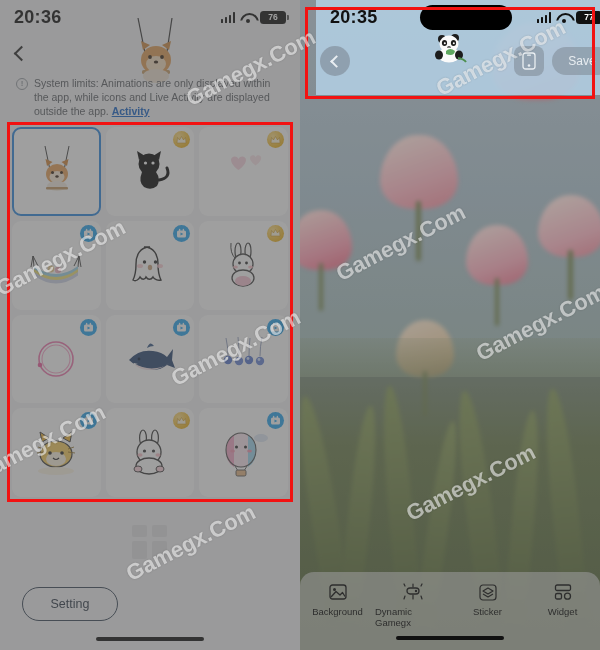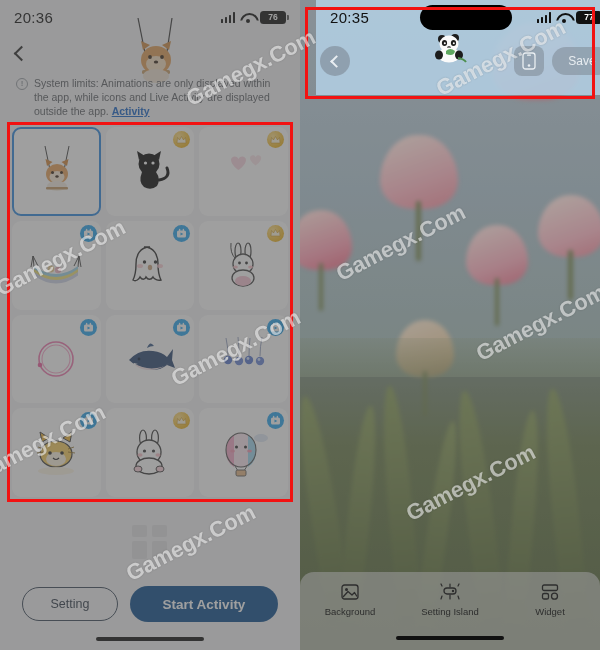--- a/index.html
+++ b/index.html
@@ -22,21 +22,21 @@
     background: rgba(80,80,80,0.55);
     z-index: 40; pointer-events: none;
   }
 
   
   .statusbar {
     position: relative; height: 34px;
     display: flex; align-items: center;
     padding: 0 14px; z-index: 5;
   }
-  .sb-time { font-size: 15px; font-weight: 400; color: #111; letter-spacing: .3px; }
+  .sb-time { font-size: 18px; font-weight: 700; color: #111; letter-spacing: .3px; }
   .sb-right { margin-left: auto; display: flex; align-items: center; gap: 5px; }
   .sig { display: flex; align-items: flex-end; gap: 1.5px; height: 11px; }
   .sig i { display: block; width: 2.5px; background: #111; border-radius: .5px; }
   .sig i:nth-child(1){height:4px} .sig i:nth-child(2){height:6px}
   .sig i:nth-child(3){height:8px} .sig i:nth-child(4){height:11px}
   .wifi { width: 15px; height: 11px; position: relative; }
   .wifi:before {
     content:""; position:absolute; left:0; top:1px; width:15px; height:15px;
     border: 2.2px solid #111; border-radius: 50%;
     clip-path: polygon(0 0, 100% 0, 100% 42%, 0 42%);
@@ -507,21 +507,20 @@
 
     <div class="ghost-widget">
       <div style="left:0;top:0;width:15px;height:12px"></div>
       <div style="left:20px;top:0;width:15px;height:12px"></div>
       <div style="left:0;top:16px;width:15px;height:18px"></div>
       <div style="left:20px;top:16px;width:15px;height:18px"></div>
     </div>
 
     <div class="bottombar">
       <div class="btn-setting">Setting</div>
-      <div class="btn-start">Start Activity</div>
     </div>
     <div class="home-ind"></div>
 
     <div class="dim-overlay"></div>
   </div>
 
   <div class="panel-right">
 
     <div class="wallpaper">
       <div class="wall-sky"></div>
@@ -620,21 +619,31 @@
         <span class="tab-lbl">Background</span>
       </div>
       <div class="tab">
         <span class="tab-ico">
           <svg width="20" height="18" viewBox="0 0 20 18">
               <rect x="4" y="5" width="12" height="6" rx="3" fill="none" stroke="#2e2e2e" stroke-width="1.3"></rect>
               <path d="M2 3 L1 1 M18 3 L19 1 M2 13 L1 16 M18 13 L19 16 M10 4 L10 1 M10 12 L10 16" stroke="#2e2e2e" stroke-width="1.2" stroke-linecap="round"></path>
               <circle cx="13" cy="8" r="1.2" fill="#2e2e2e"></circle>
             </svg>
         </span>
-        <span class="tab-lbl">Setting Island</span>
+        <span class="tab-lbl">Dynamic Gamegx</span>
+      </div>
+      <div class="tab">
+        <span class="tab-ico">
+          <svg width="18" height="17" viewBox="0 0 18 17">
+              <rect x="1" y="1" width="16" height="15" rx="3" fill="none" stroke="#2e2e2e" stroke-width="1.2"></rect>
+              <path d="M9 4 L14 7 L9 10 L4 7 Z" fill="none" stroke="#2e2e2e" stroke-width="1.2" stroke-linejoin="round"></path>
+              <path d="M4 10 L9 13 L14 10" fill="none" stroke="#2e2e2e" stroke-width="1.2" stroke-linejoin="round"></path>
+            </svg>
+        </span>
+        <span class="tab-lbl">Sticker</span>
       </div>
       <div class="tab">
         <span class="tab-ico">
           <svg width="20" height="16" viewBox="0 0 20 16">
               <rect x="2.5" y="1" width="15" height="5.5" rx="1.6" fill="none" stroke="#2e2e2e" stroke-width="1.3"></rect>
               <rect x="2.5" y="9.5" width="6" height="5.5" rx="1.6" fill="none" stroke="#2e2e2e" stroke-width="1.3"></rect>
               <circle cx="14.5" cy="12.2" r="3" fill="none" stroke="#2e2e2e" stroke-width="1.3"></circle>
             </svg>
         </span>
         <span class="tab-lbl">Widget</span>

